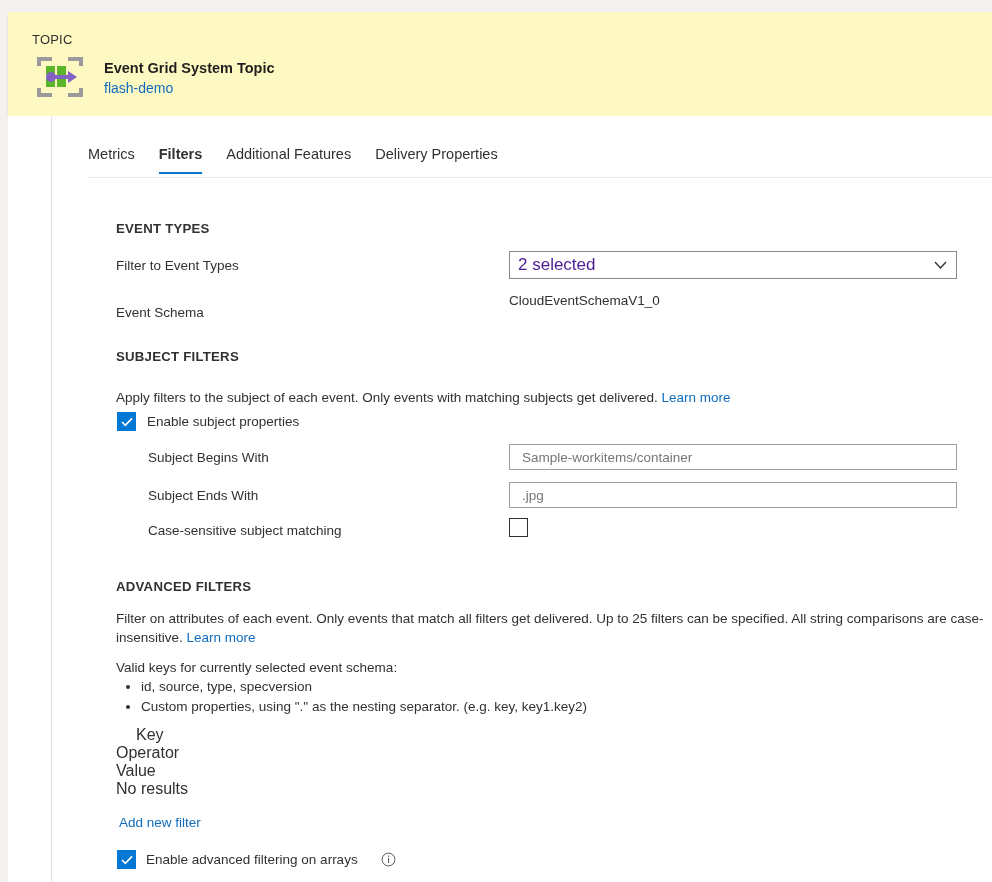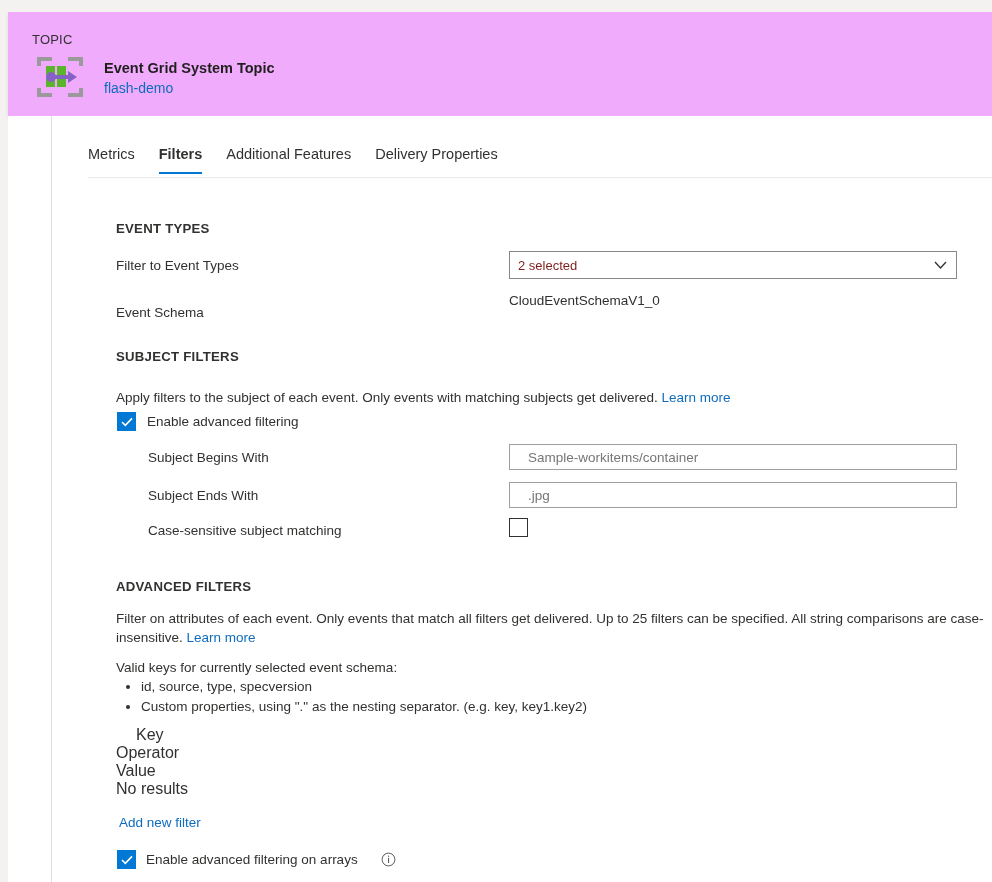--- a/index.html
+++ b/index.html
@@ -10,21 +10,21 @@
     font-family: "Liberation Sans", sans-serif;
     color: #323130;
     overflow: hidden;
   }
   #page { position: relative; width: 992px; height: 882px; background: #f3f2f1; }
 
   
   .header-card {
     position: absolute;
     left: 8px; top: 12px; right: 0; height: 104px;
-    background: #f0abfc;
+    background: #fef9c3;
     box-shadow: 0 1.6px 3.6px rgba(0,0,0,0.09), 0 0.3px 0.9px rgba(0,0,0,0.07);
   }
   .topic-label {
     position: absolute; left: 24px; top: 20px;
     font-size: 13px; color: #323130; letter-spacing: 0.2px;
   }
   .topic-icon {
     position: absolute; left: 26px; top: 41px;
     width: 52px; height: 48px;
   }
@@ -80,28 +80,28 @@
 
   .abs { position: absolute; }
 
   
   .combo {
     position: absolute;
     width: 448px; height: 28px;
     border: 1px solid #8a8886; background: #fff;
     display: flex; align-items: center; cursor: pointer;
   }
-  .combo .val { font-size: 13px; color: #7f1d1d; padding-left: 8px; flex: 1; }
+  .combo .val { font-size: 17px; color: #4c1d95; padding-left: 8px; flex: 1; }
   .combo .chev { width: 32px; display: flex; align-items: center; justify-content: center; }
   .textinput {
     position: absolute;
     width: 448px; height: 26px;
     border: 1px solid #a19f9d; background: #fff;
     font-size: 13.5px; color: #323130;
-    padding: 0 18px; outline: none;
+    padding: 0 12px; outline: none;
     font-family: "Liberation Sans", sans-serif;
   }
   .textinput::placeholder { color: #767676; }
 
   
   .cb {
     position: absolute; width: 19px; height: 19px;
     display: flex; align-items: center; justify-content: center;
     cursor: pointer;
   }
@@ -192,21 +192,21 @@
       <div class="abs desc" style="left:63px; top:264px; width:700px;margin-top:8px;">
         <span>Apply filters to the subject of each event. Only events with matching subjects get delivered.</span>
         <a class="link" href="#">Learn more</a>
       </div>
 
       <div class="cb checked" style="left:64px; top:296px;">
         <svg class="tick" width="12" height="10" viewBox="0 0 12 10" xmlns="http://www.w3.org/2000/svg">
           <polyline points="1,5 4.3,8.3 11,1.4" fill="none" stroke="#ffffff" stroke-width="1.6"></polyline>
         </svg>
       </div>
-      <div class="abs row-label" style="left:94px; top:298px;">Enable advanced filtering</div>
+      <div class="abs row-label" style="left:94px; top:298px;">Enable subject properties</div>
 
       <div class="abs row-label" style="left:95px; top:334px;">Subject Begins With</div>
       <input class="textinput" type="text" style="left: 456px; top: 328px;" placeholder="Sample-workitems/container">
 
       <div class="abs row-label" style="left:95px; top:372px;">Subject Ends With</div>
       <input class="textinput" type="text" style="left: 456px; top: 366px;" placeholder=".jpg">
 
       <div class="abs row-label" style="left:95px; top:407px;">Case-sensitive subject matching</div>
       <div class="cb unchecked" style="left:456px; top:402px;"></div>
 

